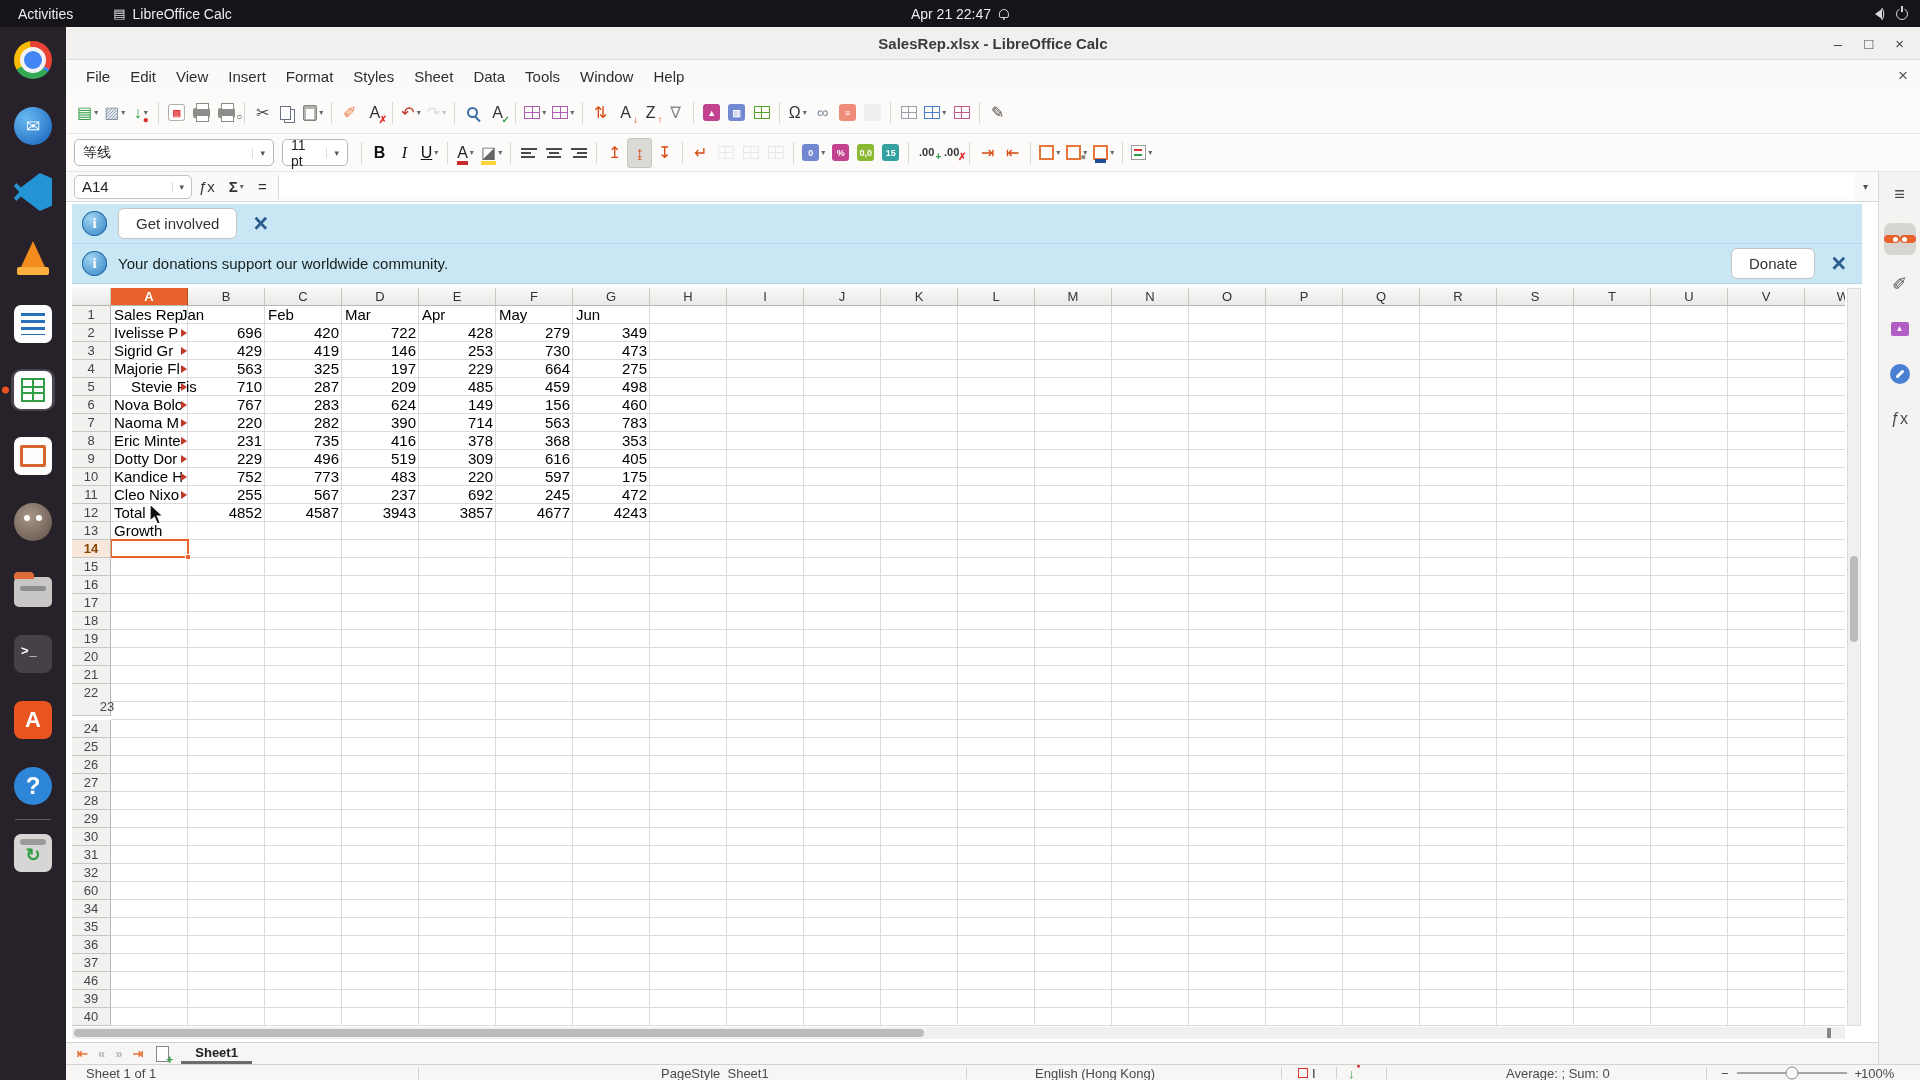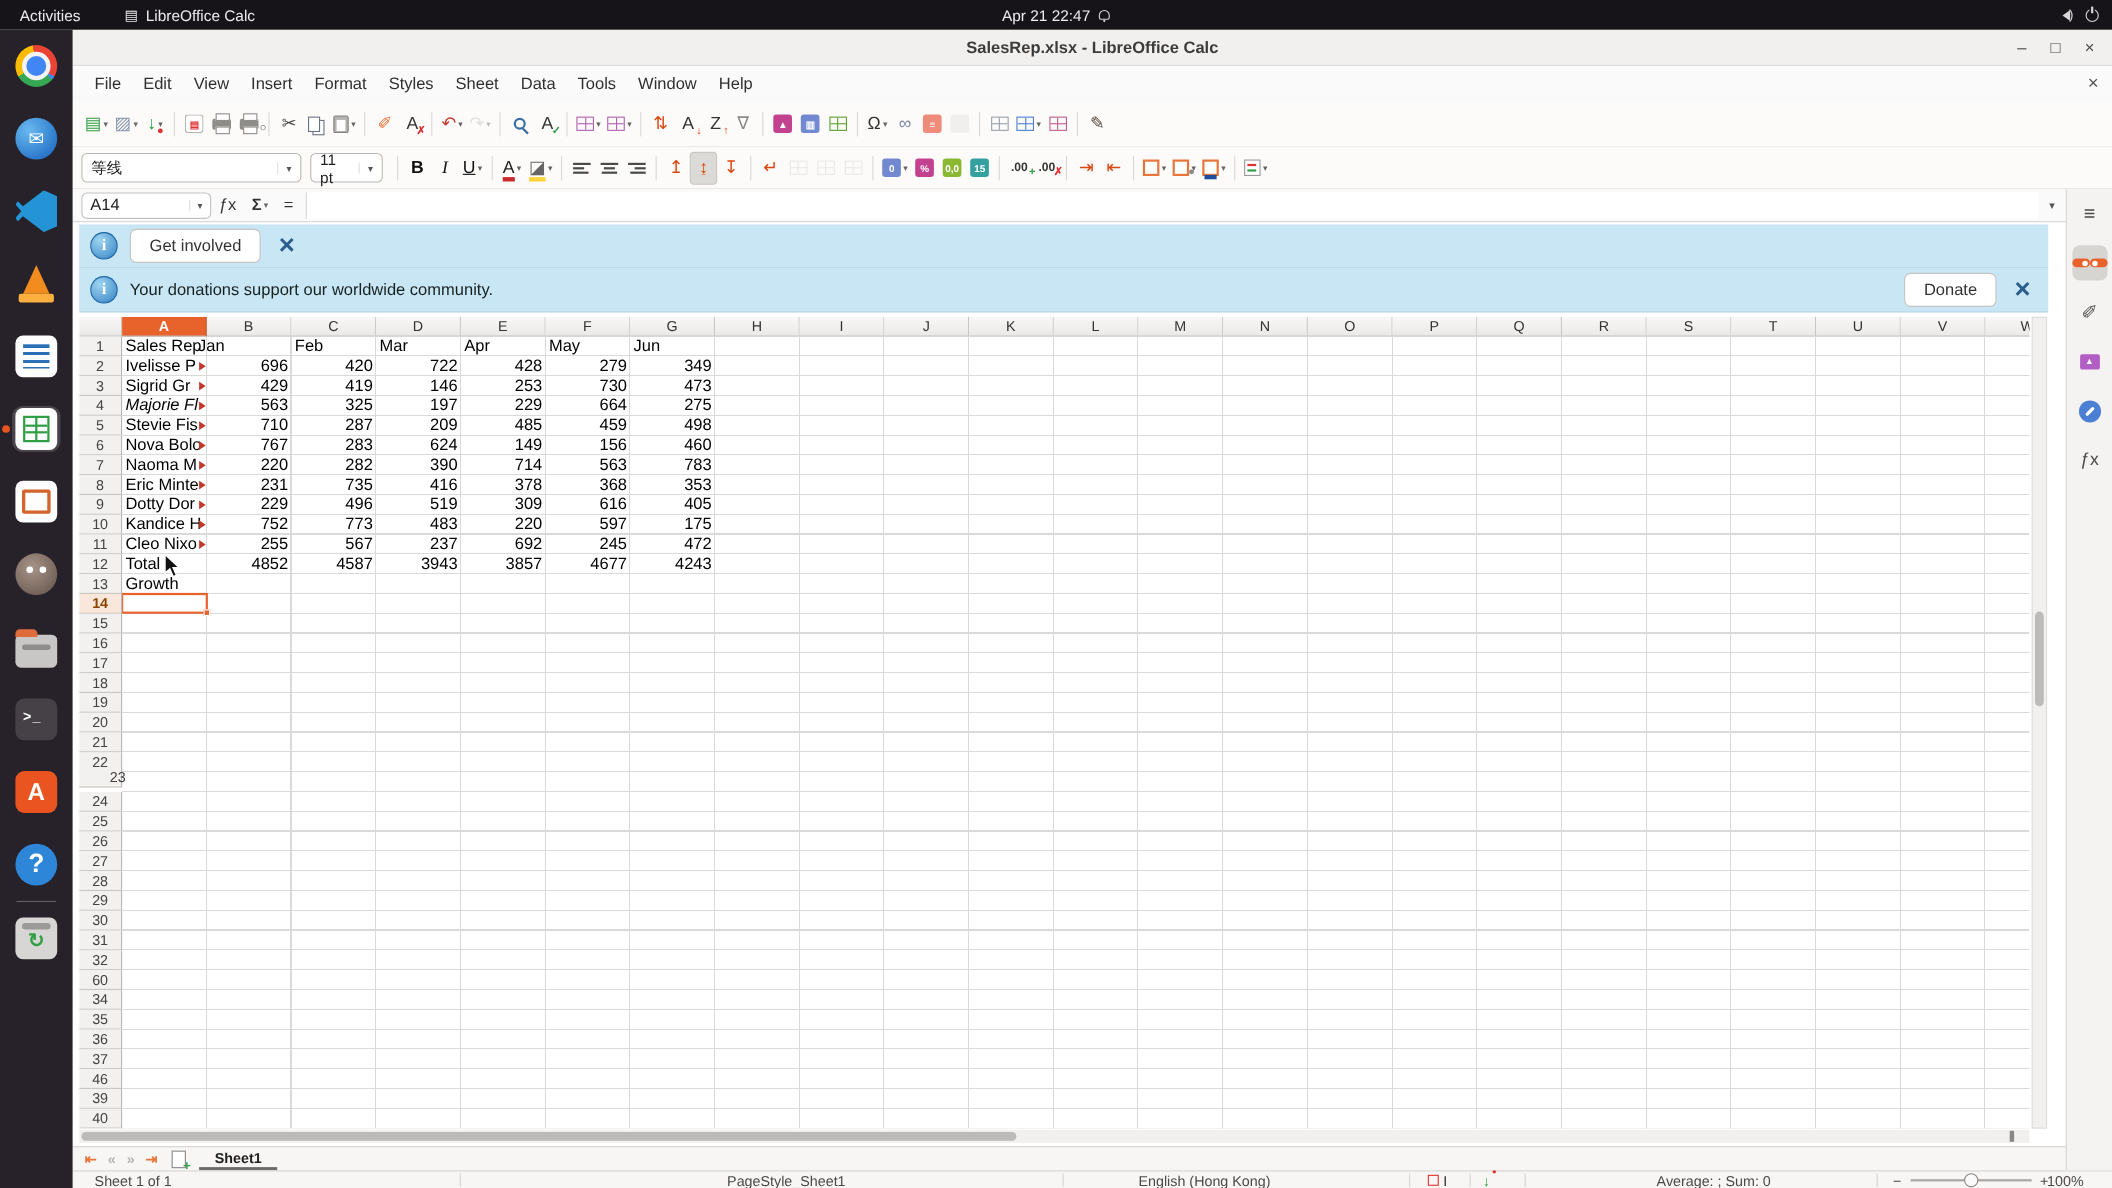--- a/index.html
+++ b/index.html
@@ -684,29 +684,29 @@
       <span class="cell num" style="top: 18px; left: 388px; width: 71px;">279</span>
       <span class="cell num" style="top: 18px; left: 465px; width: 71px;">349</span>
       <span class="cell" style="top: 36px; left: 3px; width: 71px;">Sigrid Gr</span>
       <span class="trunc" style="left: 70px; top: 41px;"></span>
       <span class="cell num" style="top: 36px; left: 80px; width: 71px;">429</span>
       <span class="cell num" style="top: 36px; left: 157px; width: 71px;">419</span>
       <span class="cell num" style="top: 36px; left: 234px; width: 71px;">146</span>
       <span class="cell num" style="top: 36px; left: 311px; width: 71px;">253</span>
       <span class="cell num" style="top: 36px; left: 388px; width: 71px;">730</span>
       <span class="cell num" style="top: 36px; left: 465px; width: 71px;">473</span>
-      <span class="cell" style="top: 54px; left: 3px; width: 71px; font-style: italic;">Majorie Fl</span>
+      <span class="cell" style="top: 54px; left: 3px; width: 71px;">Majorie Fl</span>
       <span class="trunc" style="left: 70px; top: 59px;"></span>
       <span class="cell num" style="top: 54px; left: 80px; width: 71px;">563</span>
       <span class="cell num" style="top: 54px; left: 157px; width: 71px;">325</span>
       <span class="cell num" style="top: 54px; left: 234px; width: 71px;">197</span>
       <span class="cell num" style="top: 54px; left: 311px; width: 71px;">229</span>
       <span class="cell num" style="top: 54px; left: 388px; width: 71px;">664</span>
       <span class="cell num" style="top: 54px; left: 465px; width: 71px;">275</span>
-      <span class="cell" style="top: 72px; left: 3px; width: 71px;">Stevie Fis</span>
+      <span class="cell" style="top: 72px; left: 20px; width: 71px;">Stevie Fis</span>
       <span class="trunc" style="left: 70px; top: 77px;"></span>
       <span class="cell num" style="top: 72px; left: 80px; width: 71px;">710</span>
       <span class="cell num" style="top: 72px; left: 157px; width: 71px;">287</span>
       <span class="cell num" style="top: 72px; left: 234px; width: 71px;">209</span>
       <span class="cell num" style="top: 72px; left: 311px; width: 71px;">485</span>
       <span class="cell num" style="top: 72px; left: 388px; width: 71px;">459</span>
       <span class="cell num" style="top: 72px; left: 465px; width: 71px;">498</span>
       <span class="cell" style="top: 90px; left: 3px; width: 71px;">Nova Bolo</span>
       <span class="trunc" style="left: 70px; top: 95px;"></span>
       <span class="cell num" style="top: 90px; left: 80px; width: 71px;">767</span>

